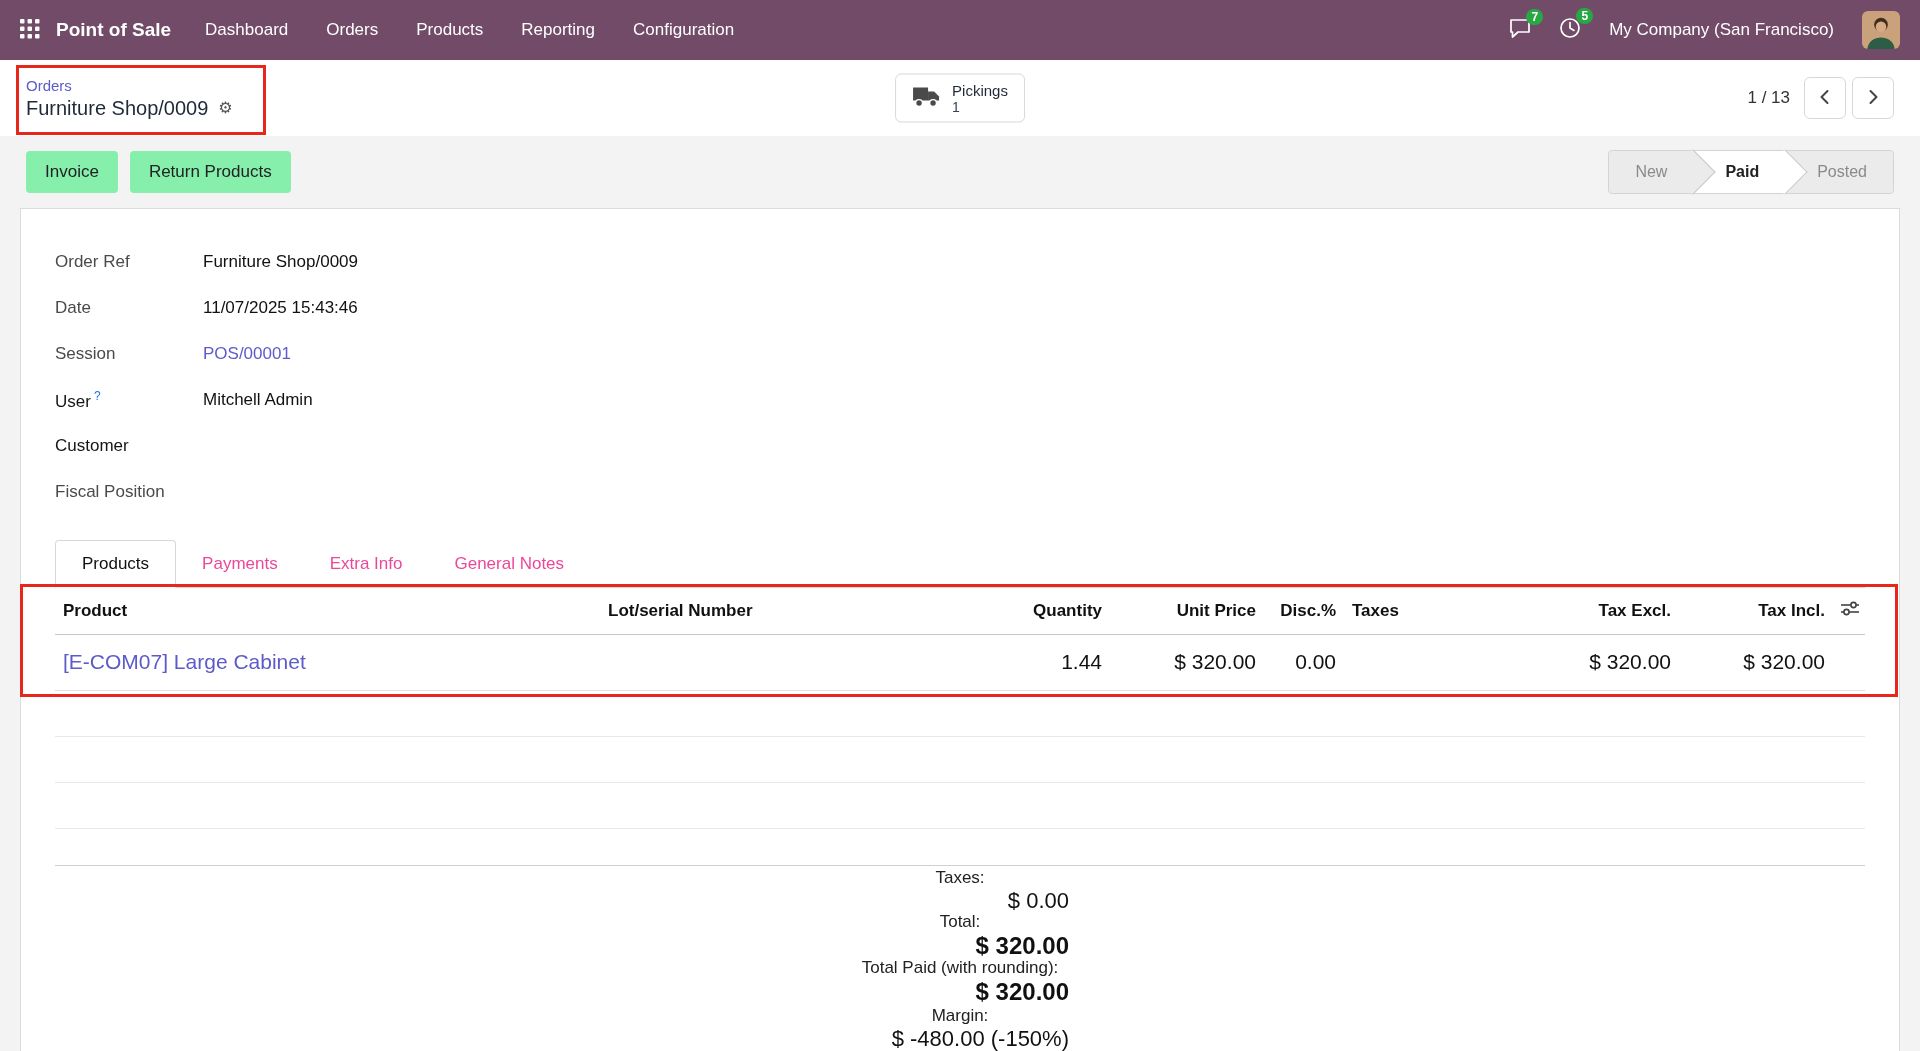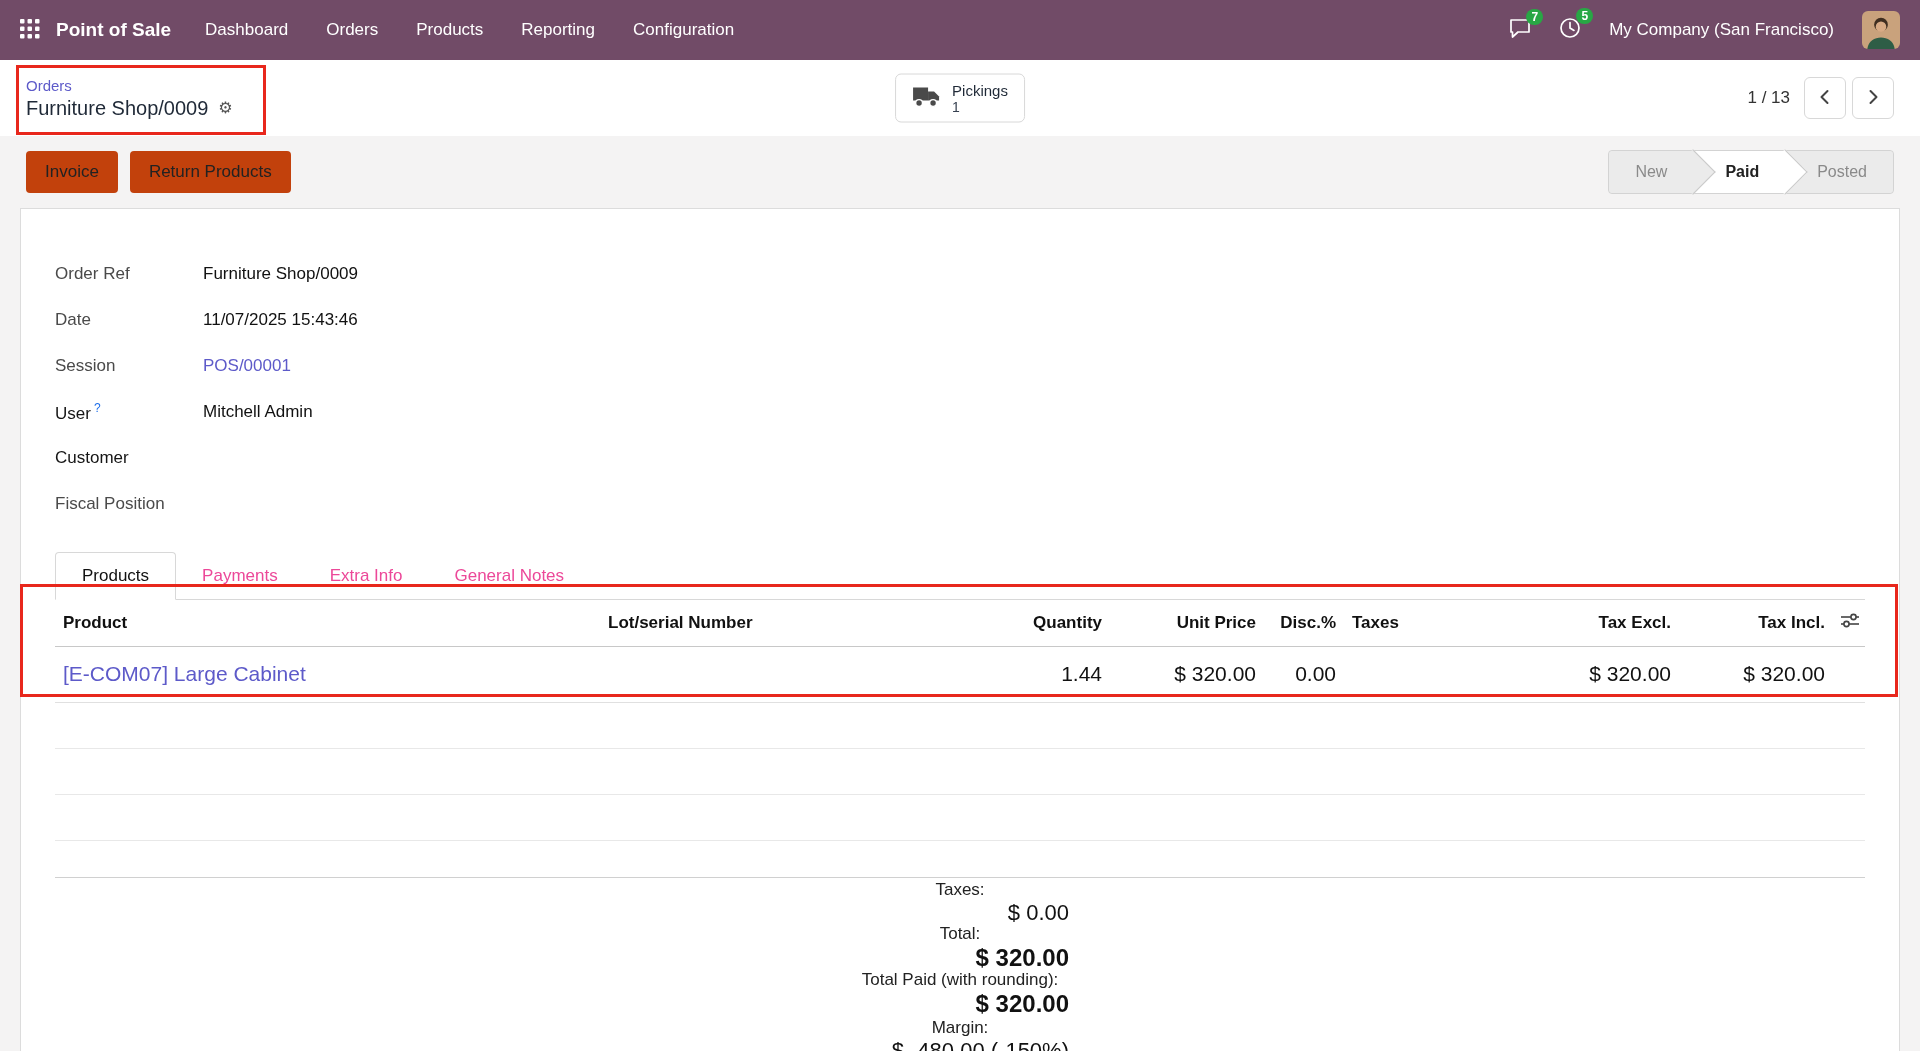--- a/index.html
+++ b/index.html
@@ -57,21 +57,21 @@
     border-radius: 6px; cursor: pointer; display: flex; align-items: center; justify-content: center;
   }
 
   
   .status-row {
     height: 72px; display: flex; align-items: center; justify-content: space-between;
     padding: 0 26px; background: #f4f3f3;
   }
   .left-btns { display: flex; gap: 12px; }
   .act-btn {
-    font-size: 17px; color: #222; background: #c2410c; border: none;
+    font-size: 17px; color: #222; background: #86efac; border: none;
     border-radius: 4px; padding: 11px 19px; cursor: pointer; font-family: inherit;
   }
   .statusbar {
     display: flex; height: 44px; background: #ebebeb;
     border: 1px solid #d3d3d3; border-radius: 4px;
   }
   .step {
     position: relative; display: flex; align-items: center;
     padding: 0 26px 0 32px; font-size: 16px; color: #8a8a8a;
     background: #ebebeb; cursor: pointer;
@@ -84,21 +84,21 @@
     border-top: 1px solid #c9c9c9; border-right: 1px solid #c9c9c9;
     background: inherit; z-index: 2;
   }
   .step.s1 { z-index: 3; } .step.s2 { z-index: 2; } .step.s3 { z-index: 1; }
   .step.active { background: #fff; color: #222; font-weight: 700; }
 
   
   .sheet {
     margin: 0 20px; height: 843px; background: #fff;
     border: 1px solid #dcdcdc; border-bottom: none;
-    padding: 42px 34px 0 34px; overflow: hidden;
+    padding: 30px 34px 0 34px; overflow: hidden;
   }
   .field-row { display: flex; align-items: center; height: 46px; }
   .f-label { width: 148px; font-size: 17px; color: #4a4a4a; flex: none; }
   .f-label.dark { color: #151515; }
   .f-value { font-size: 17px; color: #111; }
   .f-link { color: #5D5AC9; cursor: pointer; }
   .help-sup { color: #1f6feb; font-size: 12px; vertical-align: super; margin-left: 3px; cursor: pointer; }
 
   
   .tabs { display: flex; margin-top: 24px; border-bottom: 1px solid #d8d8d8; padding-left: 0; }

